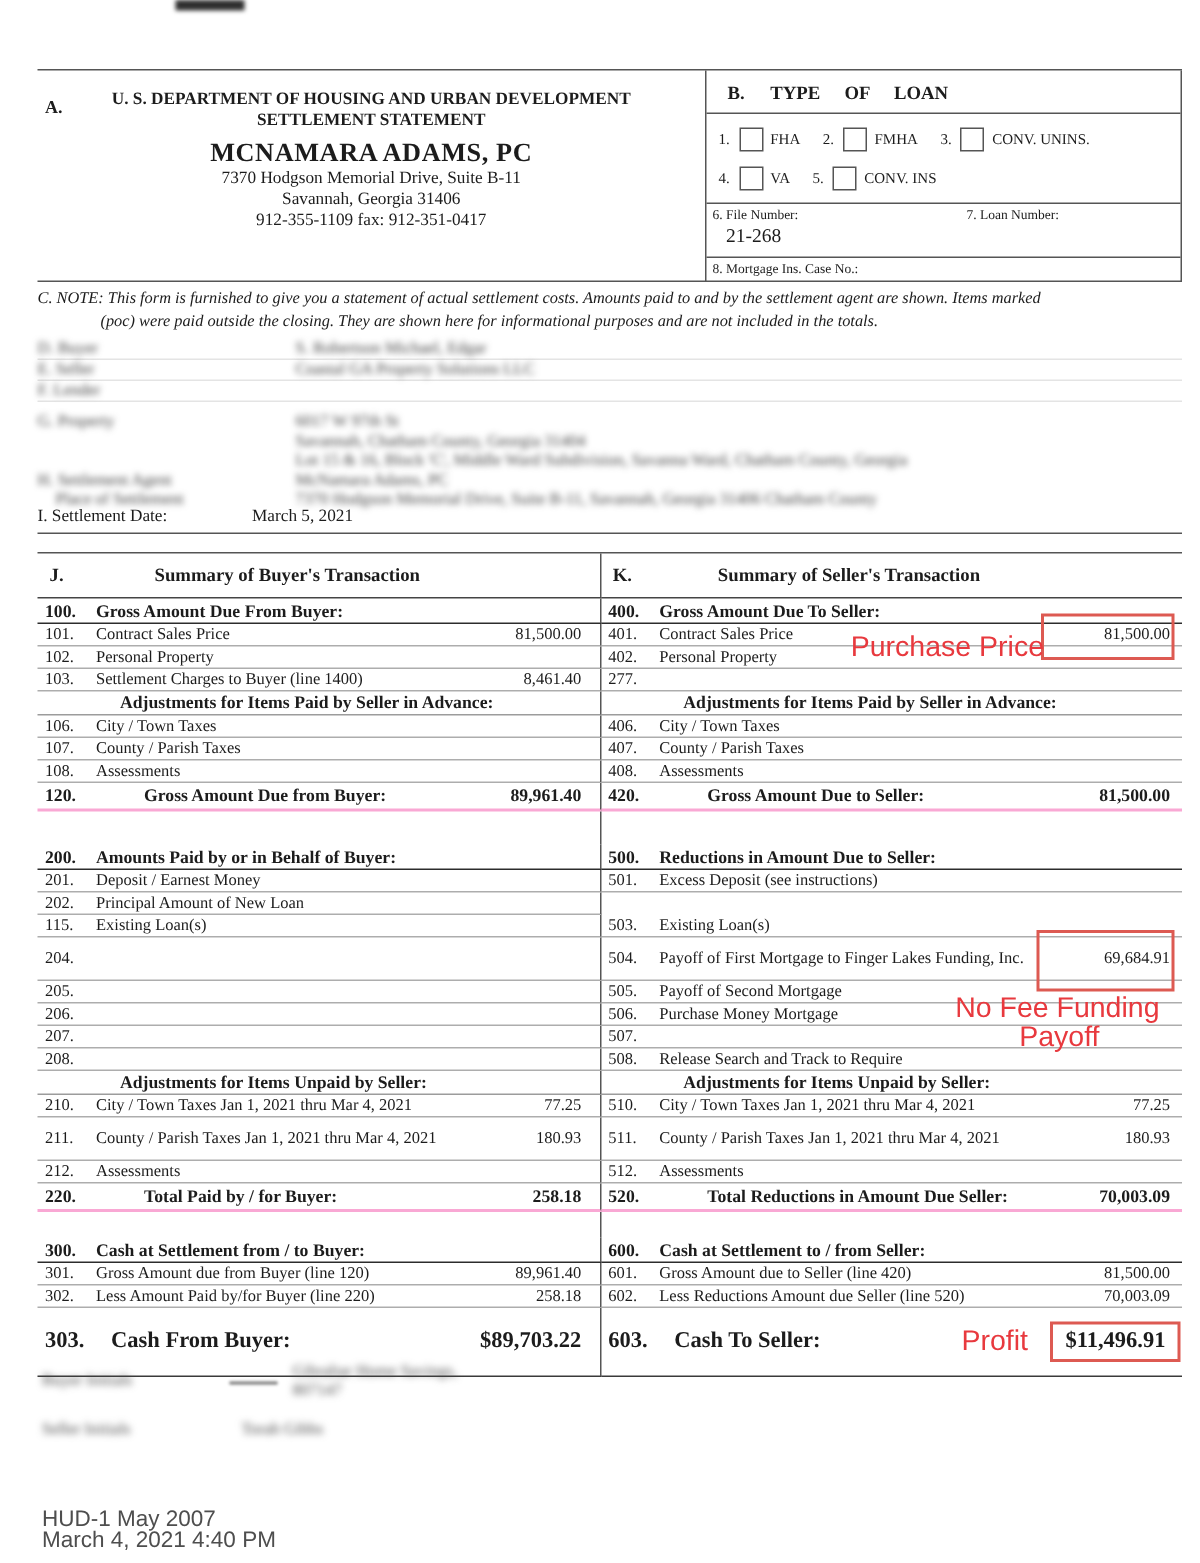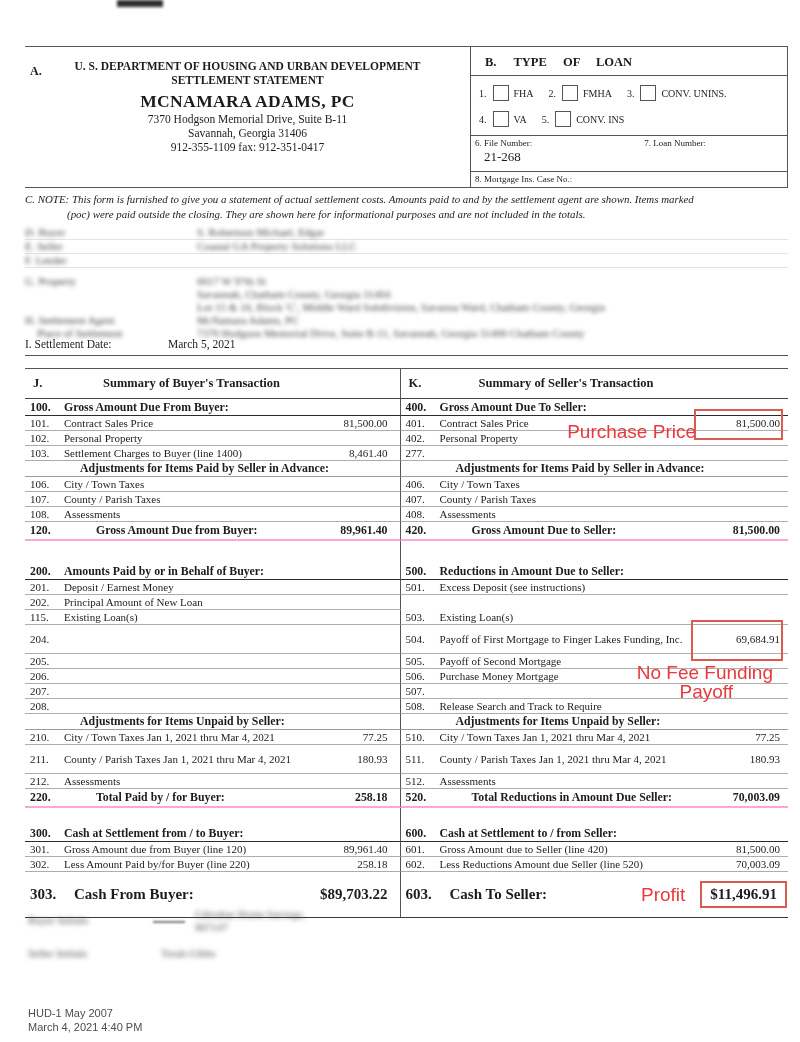--- a/index.html
+++ b/index.html
@@ -94,21 +94,21 @@
   
   .sig{position:absolute;left:28px;top:908px;font-size:11px;line-height:13px;}
   .sigrow{display:flex;align-items:flex-start;}
   .sl1{width:97px;margin-top:6px;}
   .sdash{width:32px;border-top:2.5px solid #777;margin:13px 10px 0 28px;filter:blur(1.2px);}
   .sigrow2{margin-top:13px;}
   .sl2{width:133px;}
 
   
   .footer{position:absolute;left:28px;top:1006px;font-family:"Liberation Sans",sans-serif;
-          font-size:11px;line-height:14px;color:#4e4e4e;}
+          font-size:15px;line-height:14px;color:#4e4e4e;}
 </style>
 </head>
 <body>
 
 <div class="page">
 
   <div class="smudge"></div>
 
   <div class="topgrid">
     <div class="boxA">

